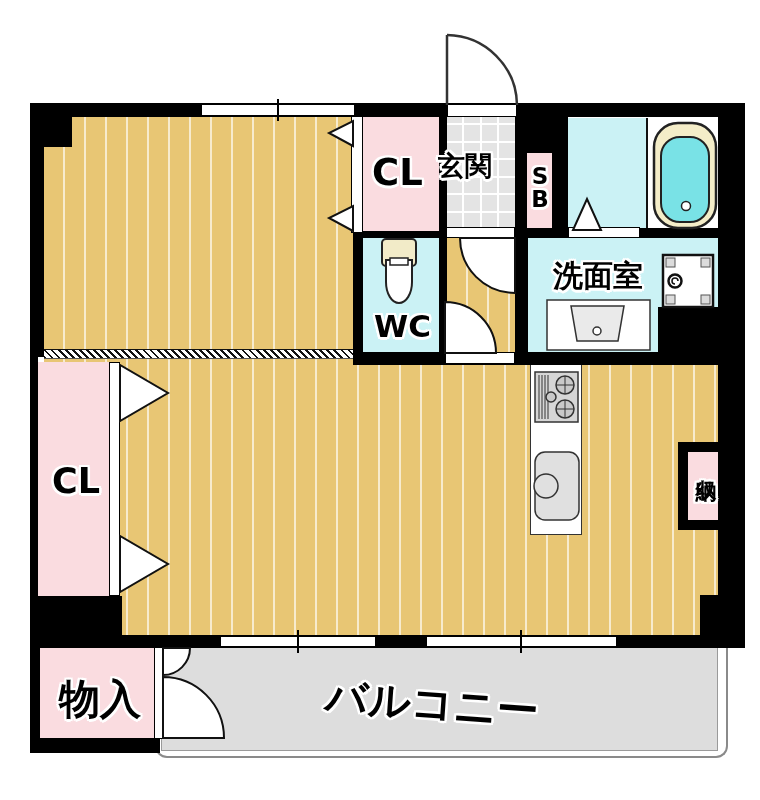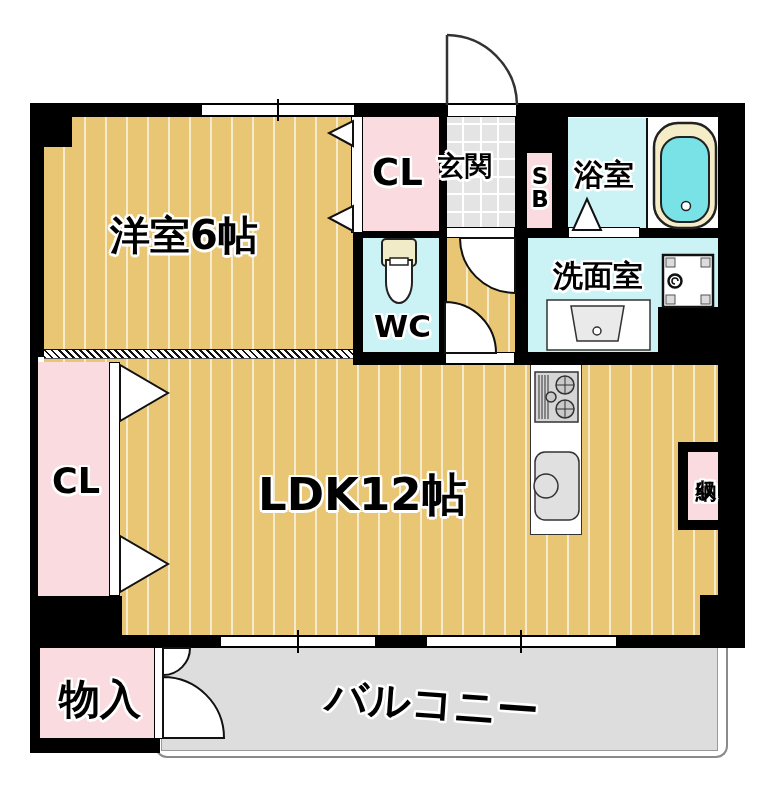--- a/index.html
+++ b/index.html
@@ -157,27 +157,24 @@
       <line x1="556" y1="409" x2="574" y2="409" stroke="#333" stroke-width="1"></line>
       <line x1="565" y1="400" x2="565" y2="418" stroke="#333" stroke-width="1"></line>
     </g>
 
     <g>
       <rect x="535" y="452" width="44" height="68" rx="10" fill="#E0E0E0" stroke="#333" stroke-width="1.5"></rect>
       <circle cx="546" cy="486" r="12" fill="#E0E0E0" stroke="#333" stroke-width="1.5"></circle>
     </g>
   </svg>
 
-  <div class="lbl" style="left:110px;top:208px;font-size:40px;">洋室6帖</div>
   <div class="lbl" style="left:372px;top:151px;font-size:37px;">CL</div>
   <div class="lbl" style="left:438px;top:148px;font-size:27px;">玄関</div>
   <div class="lbl" style="left:528px;top:165px;font-size:23px;line-height:1.0;white-space:pre-line;text-align:center;width:24px;">S
 B</div>
-  <div class="lbl" style="left:574px;top:155px;font-size:30px;">浴室</div>
   <div class="lbl" style="left:374px;top:308px;font-size:31px;">WC</div>
   <div class="lbl" style="left:553px;top:256px;font-size:30px;text-align:center;">洗面室</div>
-  <div class="lbl" style="left:258px;top:465px;font-size:45px;">LDK12帖</div>
   <div class="lbl" style="left:52px;top:461px;font-size:35px;">CL</div>
   <div class="lbl" style="left:692px;top:463px;font-size:21px;writing-mode:vertical-rl;text-orientation:upright;letter-spacing:1px;">収納</div>
   <div class="lbl" style="left:59px;top:672px;font-size:41px;">物入</div>
   <div class="lbl" style="left:325px;top:676px;font-size:42px;transform:rotate(4deg);">バルコニー</div>
 
 </div>
 
 </body></html>

